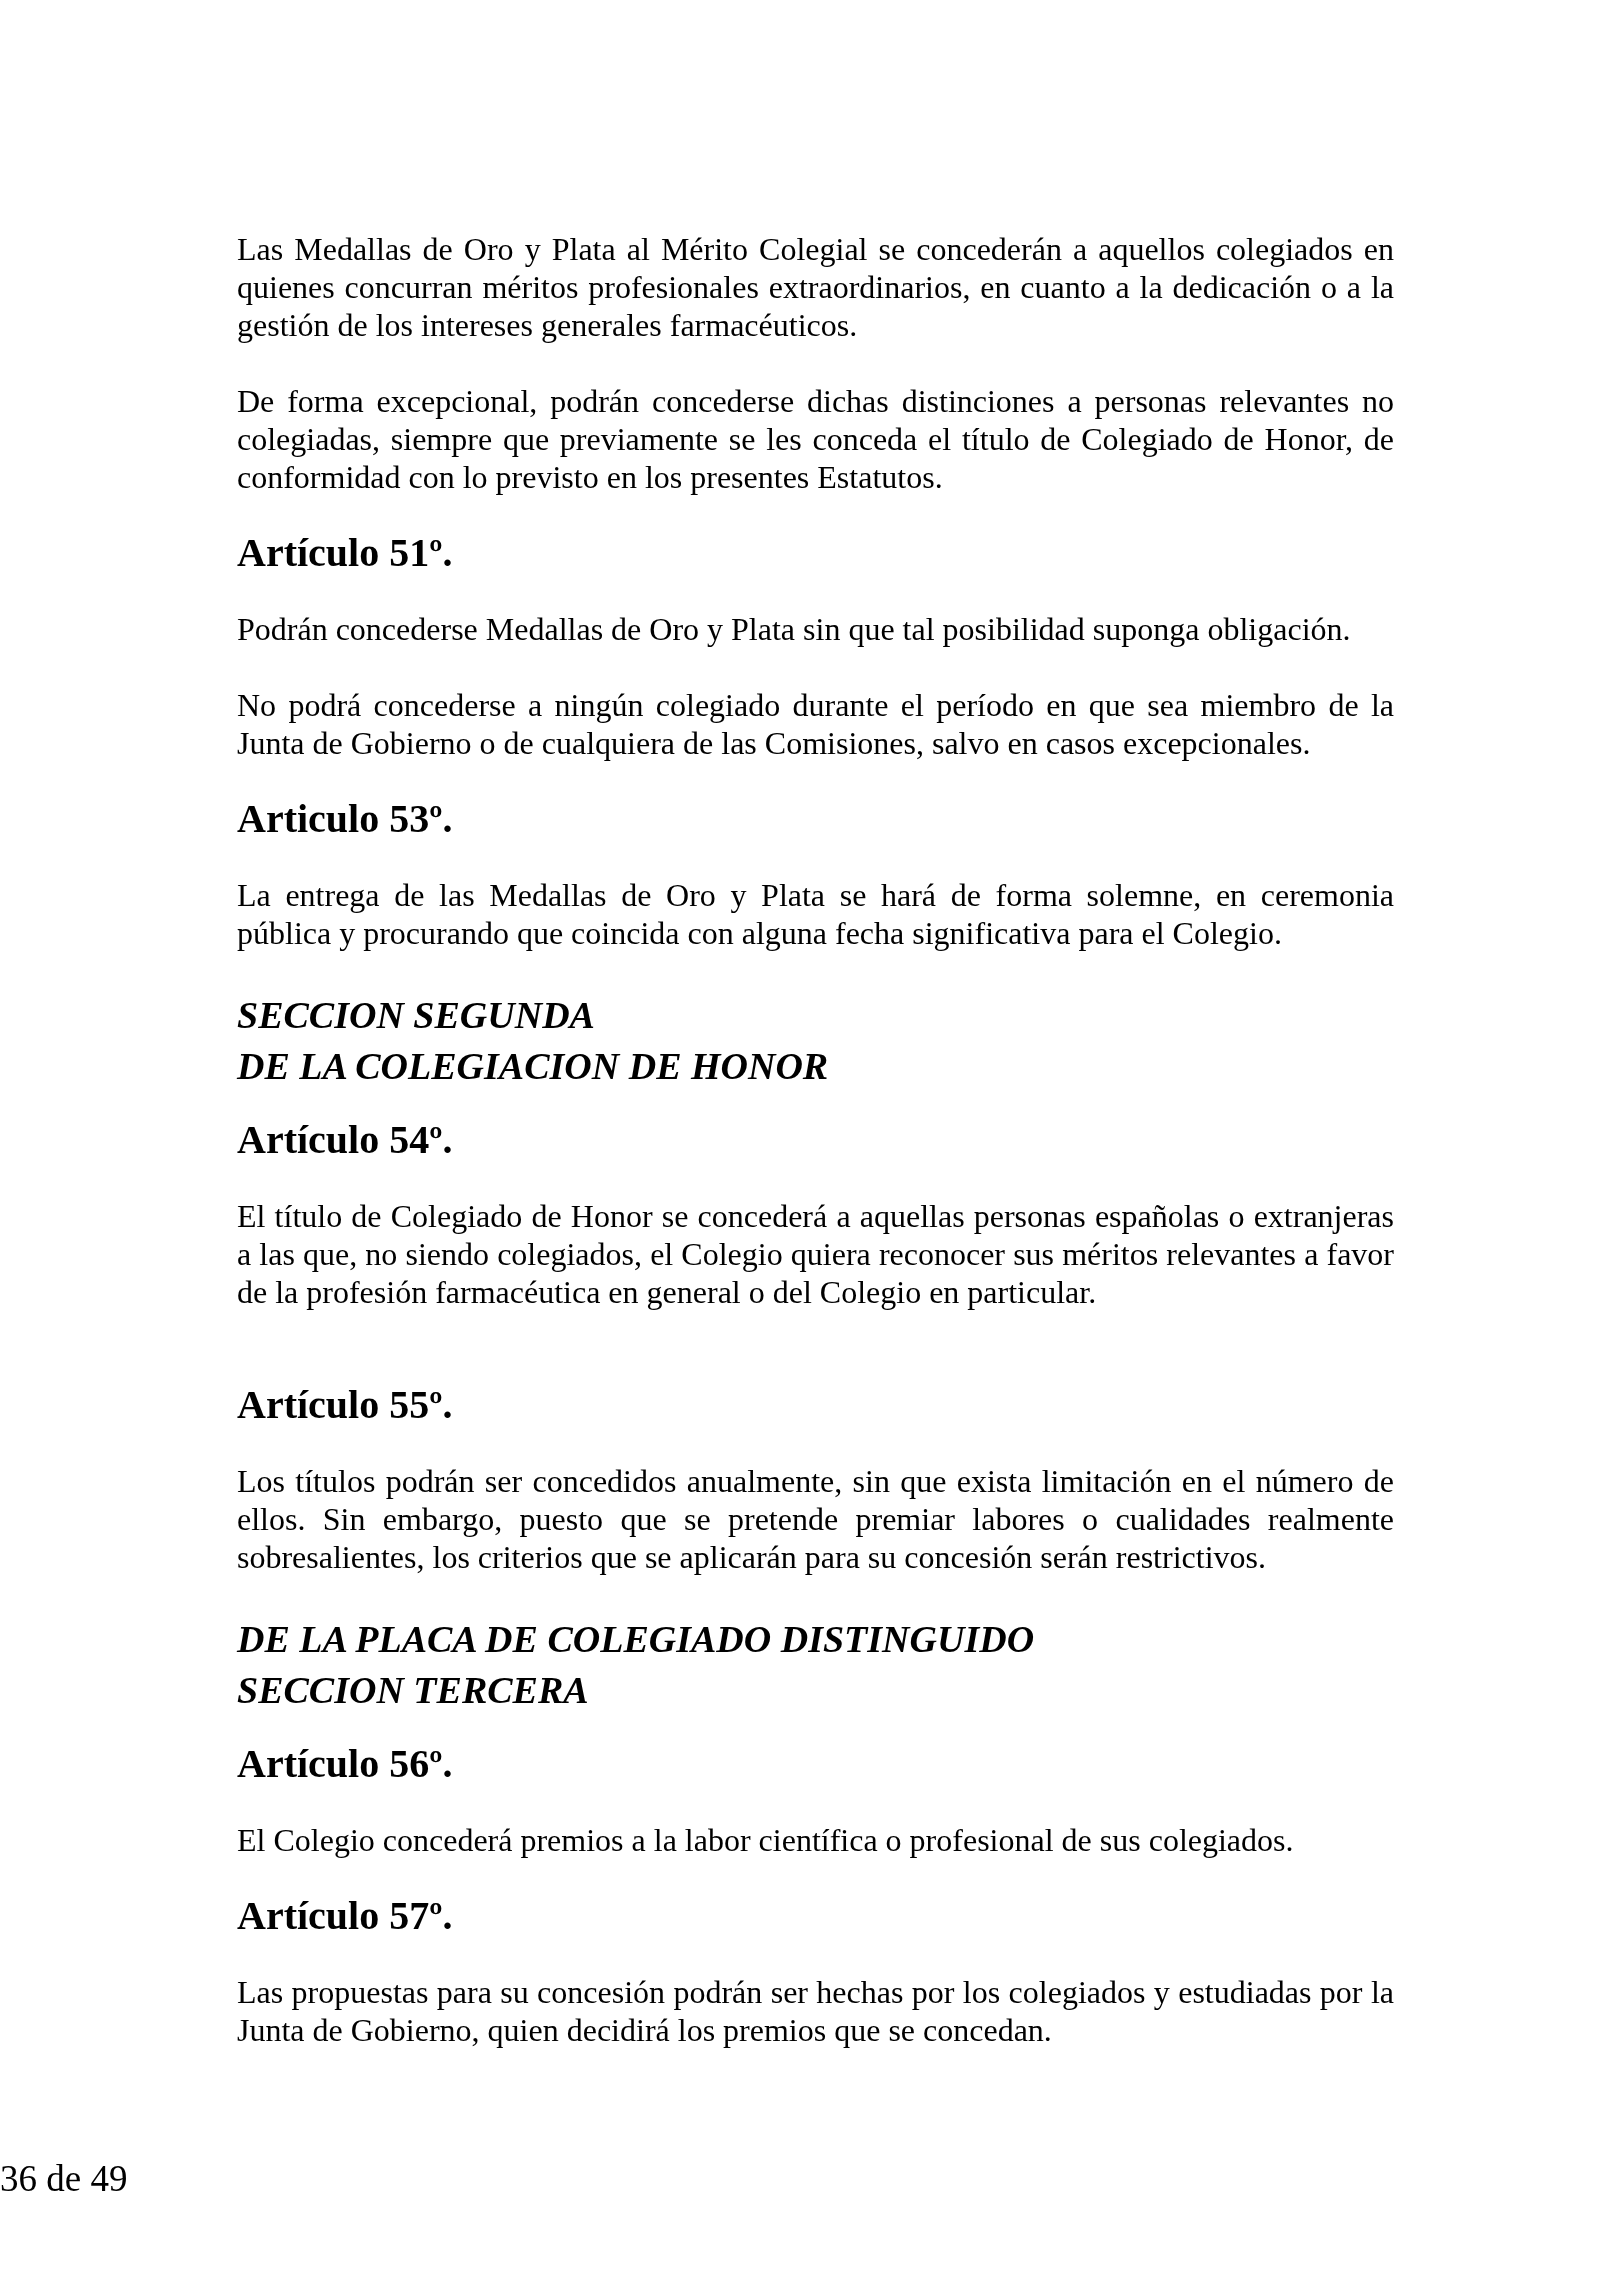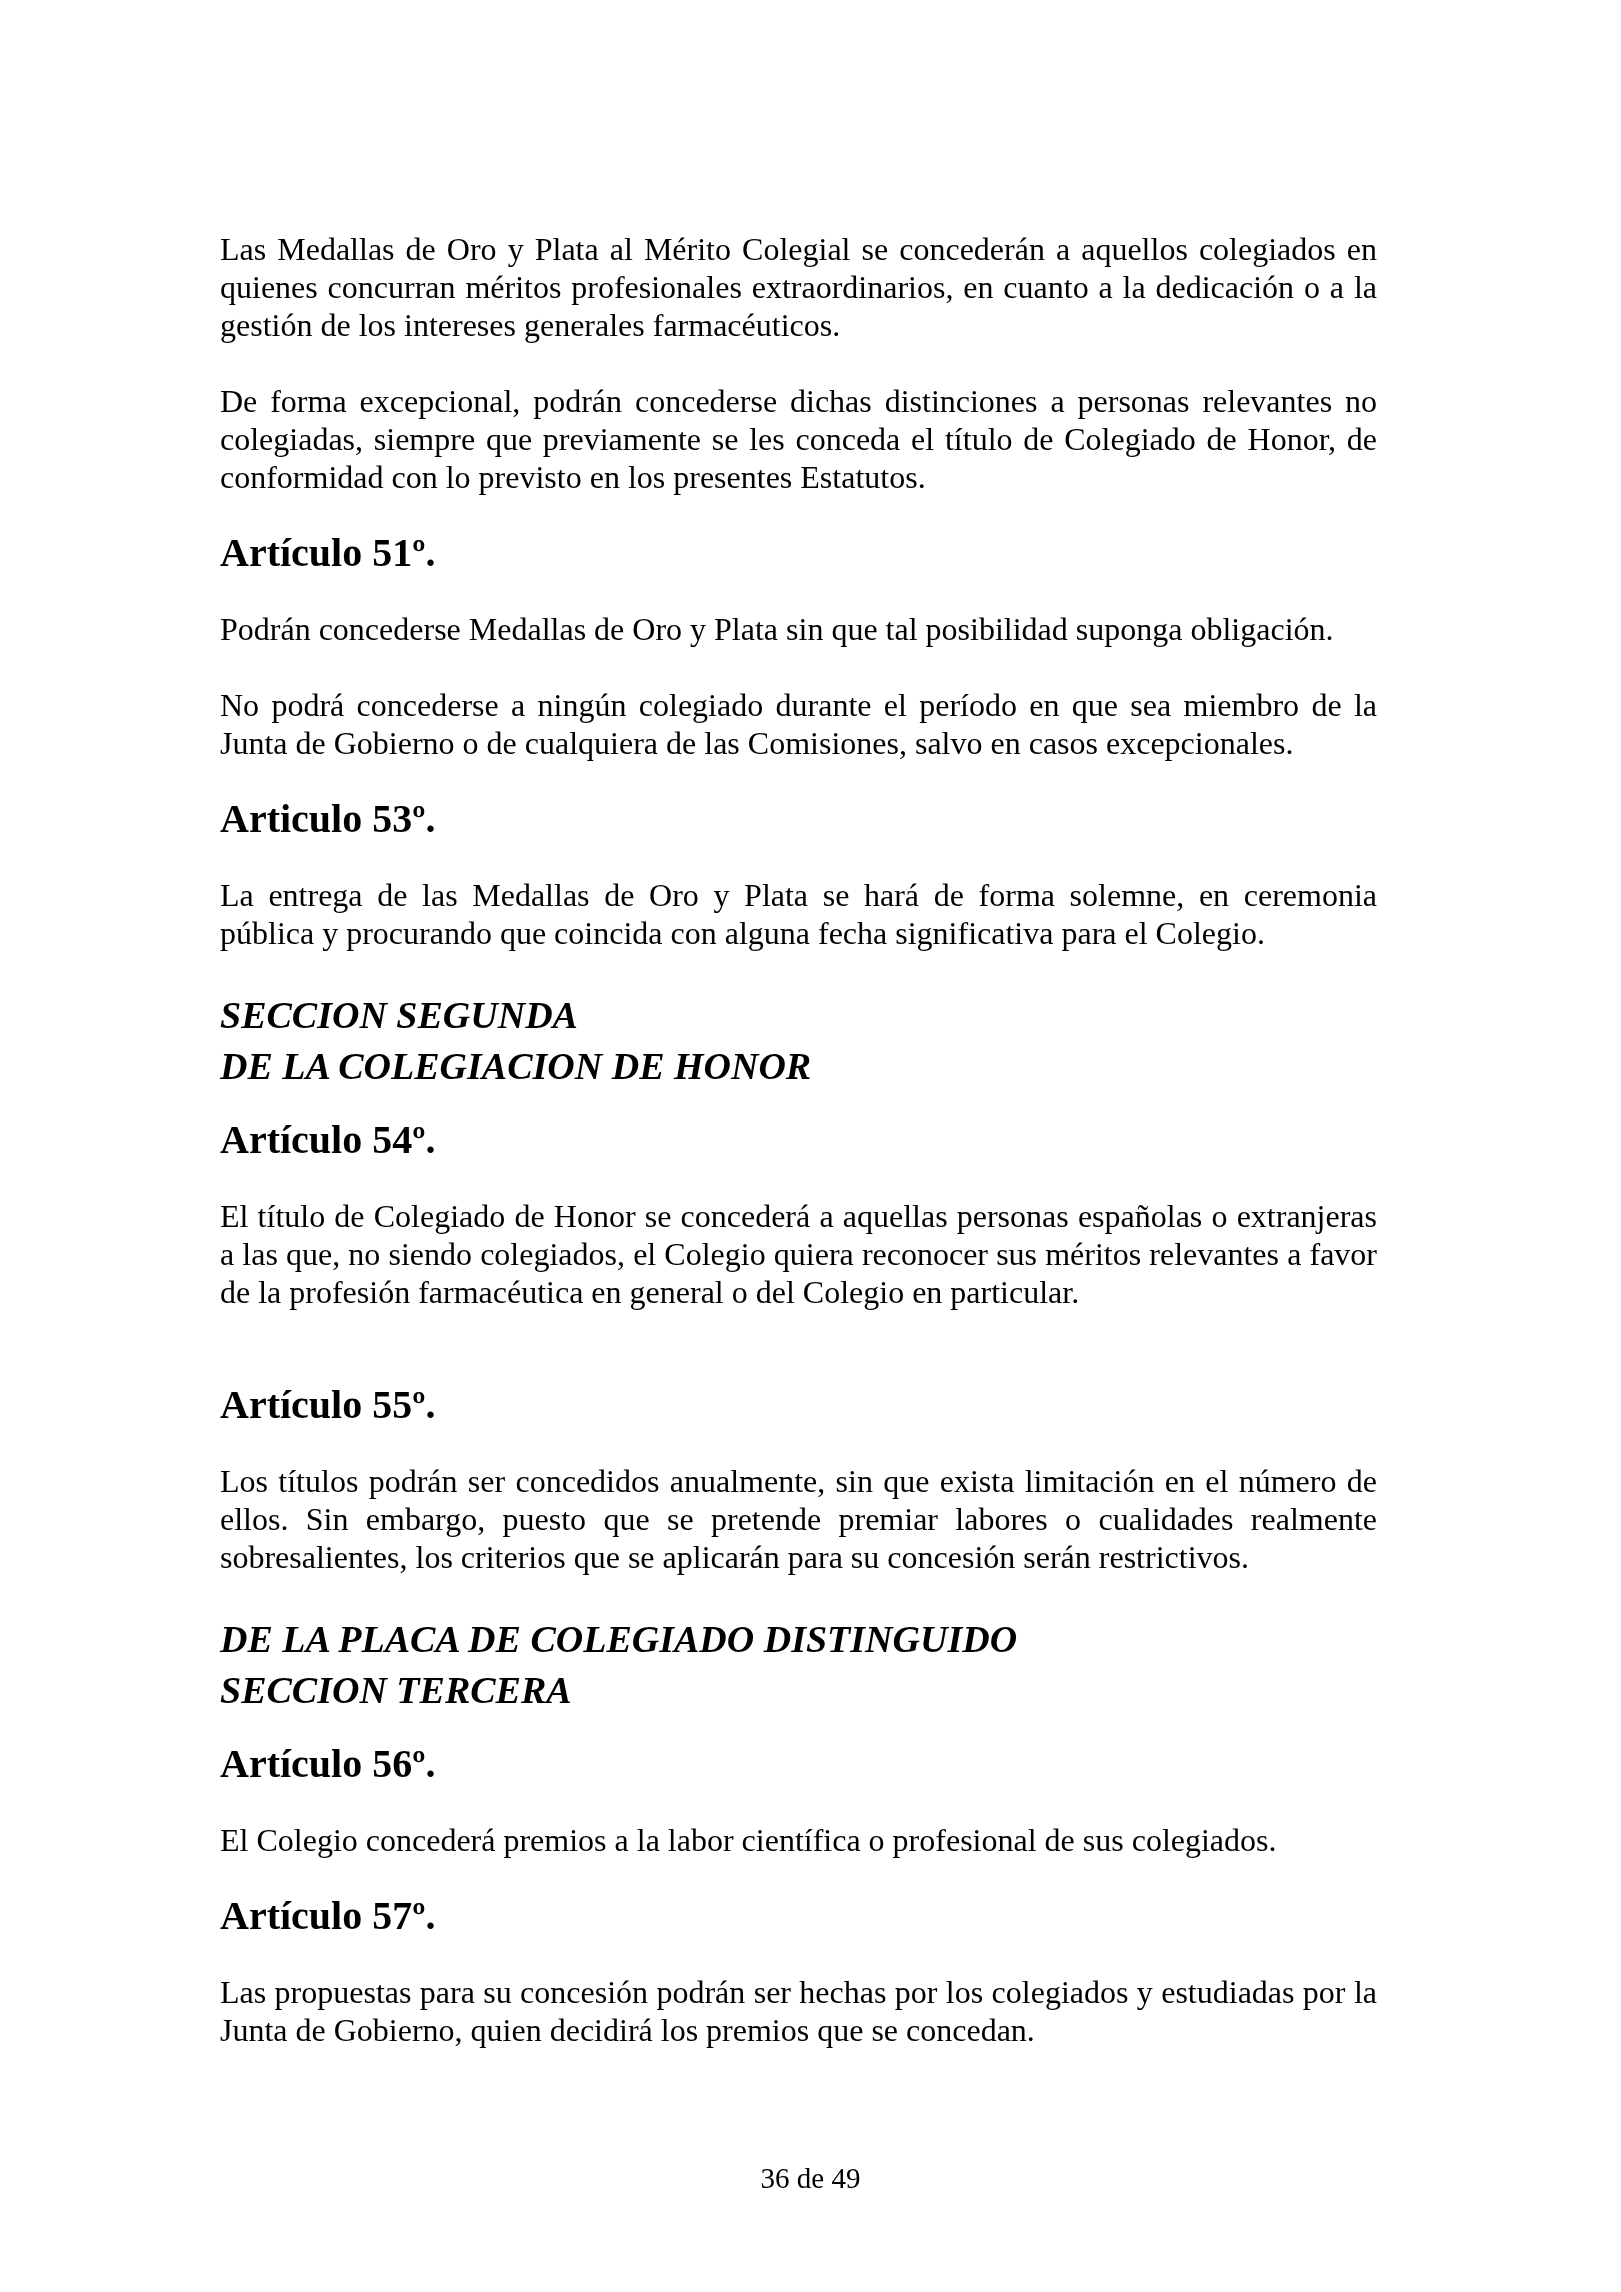--- a/index.html
+++ b/index.html
@@ -11,21 +11,21 @@
   .page {
     position: relative;
     width: 1621px;
     height: 2293px;
     background: var(--page-bg, #ffffff);
     color: var(--text-color, #000000);
     overflow: hidden;
   }
   .content {
     position: absolute;
-    left: 220px;
+    left: 237px;
     top: 230px;
     width: 1157px;
   }
   .para {
     font-size: 32px;
     line-height: 38px;
     text-align: justify;
     margin: 0 0 38px 0;
   }
   .article {
@@ -41,22 +41,22 @@
     font-style: italic;
     text-align: left;
     margin: 0 0 29px 0;
   }
   .extra-gap { margin-bottom: 75px; }
   .footer {
     position: absolute;
     left: 0;
     right: 0;
     top: 2161px;
-    text-align: center;
-    font-size: 29px;
+    text-align: left;
+    font-size: 37px;
     line-height: 35px;
   }
 </style>
 </head>
 <body>
 
 <div class="page" style="--text-color: #000000; --page-bg: #ffffff;">
   <div class="content">
       <p class="para">Las Medallas de Oro y Plata al Mérito Colegial se concederán a aquellos colegiados en quienes concurran méritos profesionales extraordinarios, en cuanto a la dedicación o a la gestión de los intereses generales farmacéuticos.</p>
       <p class="para">De forma excepcional, podrán concederse dichas distinciones a personas relevantes no colegiadas, siempre que previamente se les conceda el título de Colegiado de Honor, de conformidad con lo previsto en los presentes Estatutos.</p>

